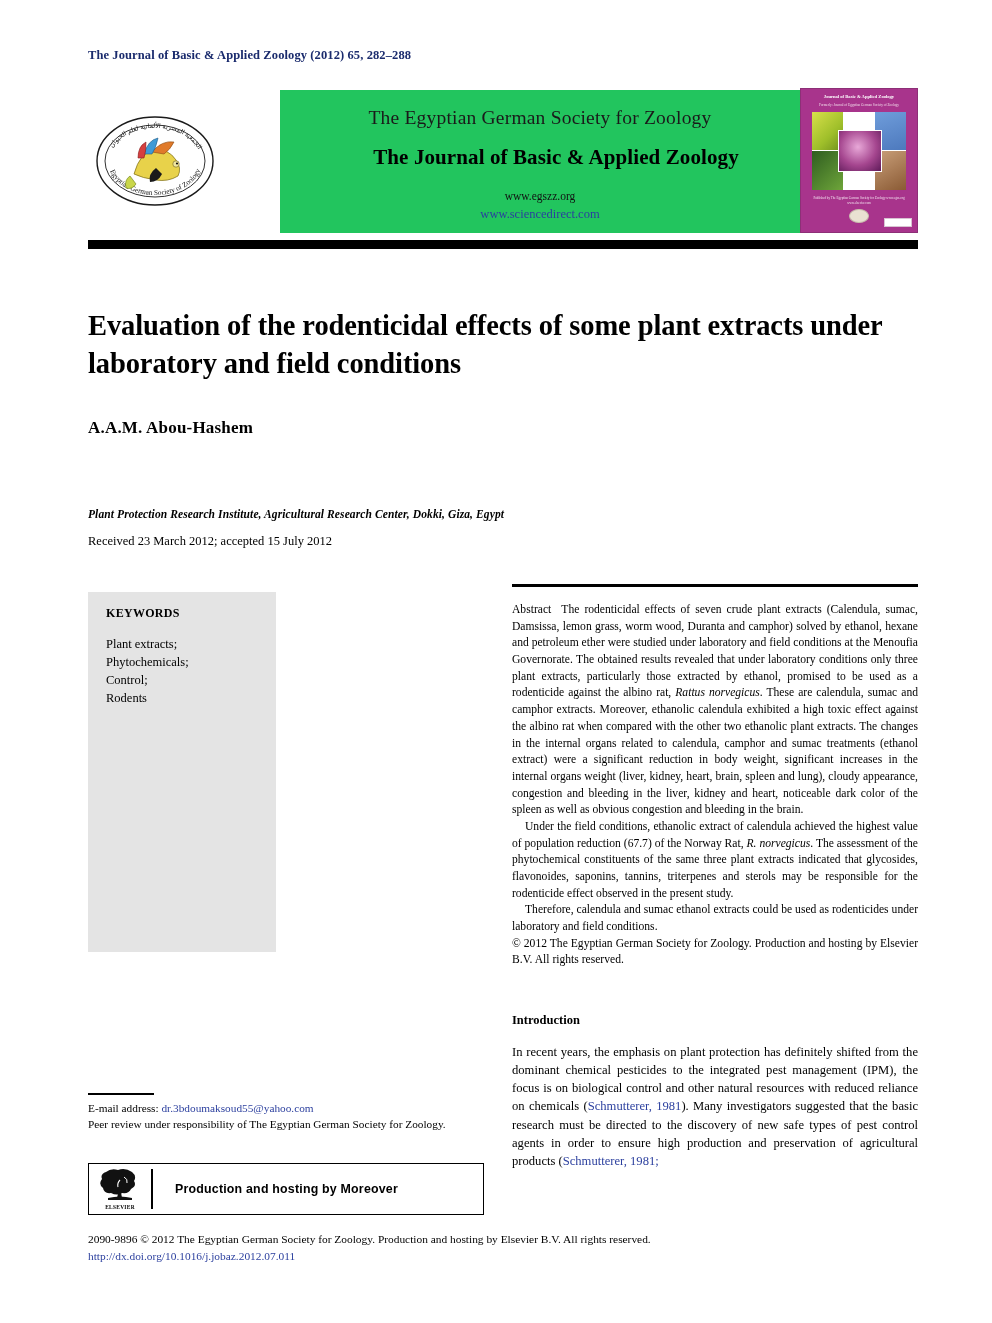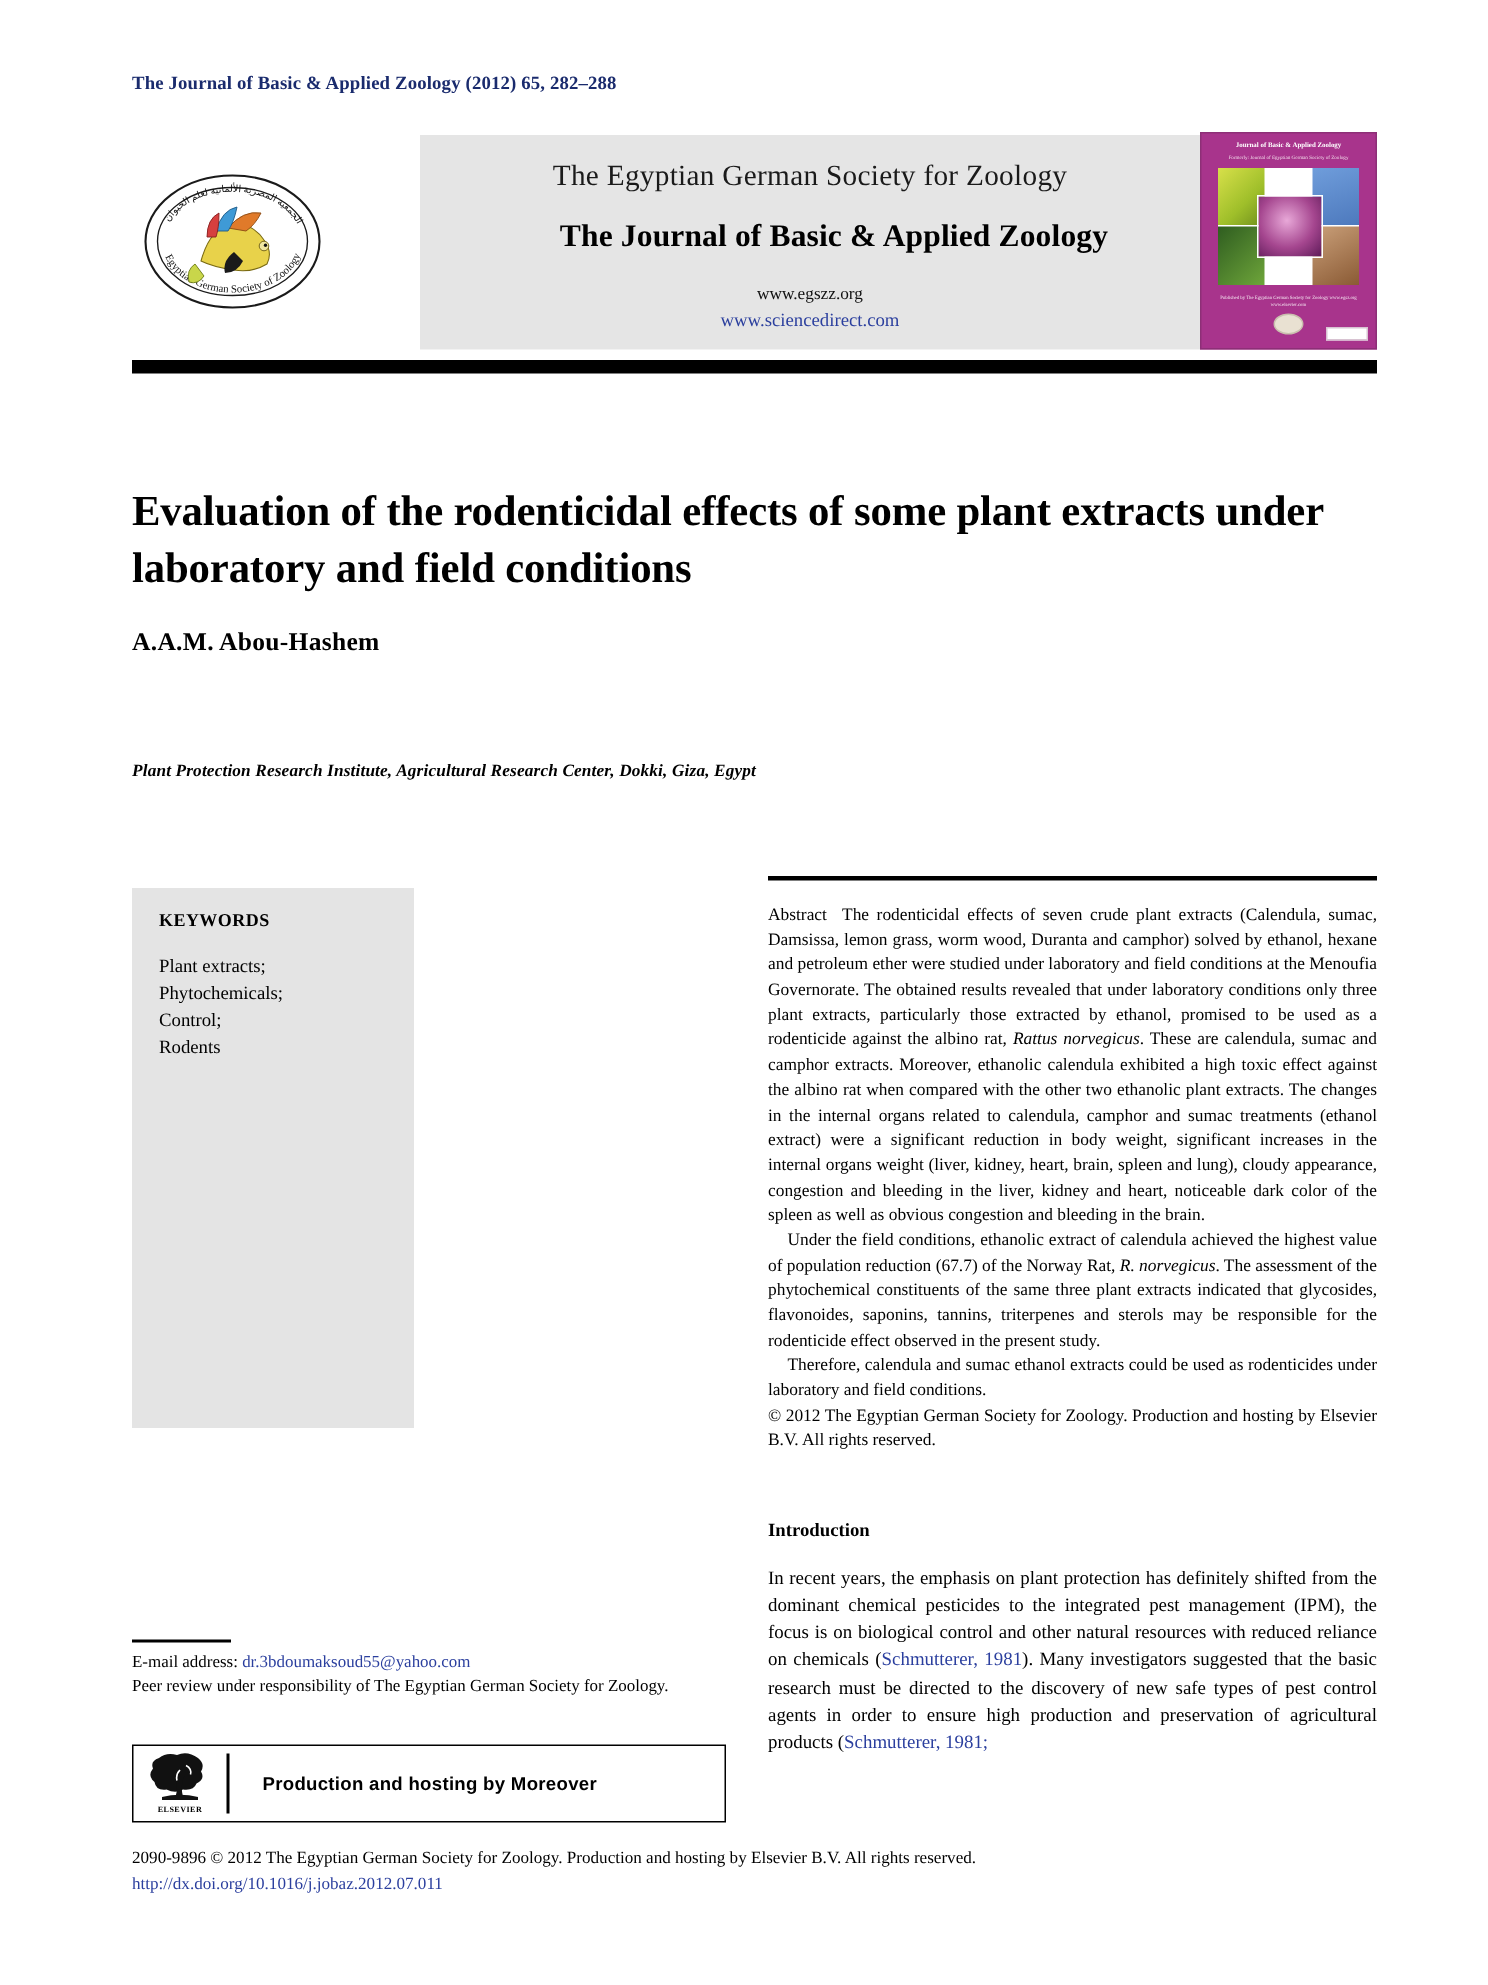--- a/index.html
+++ b/index.html
@@ -48,21 +48,21 @@
     top: 14px;
     width: 122px;
     height: 118px;
   }
   .banner {
     position: absolute;
     left: 192px;
     top: 2px;
     width: 520px;
     height: 143px;
-    background: #e5e5e5;
+    background: #22c55e;
     text-align: center;
   }
   .banner-society {
     margin-top: 17px;
     font-size: 19.5px;
     color: #1a1a1a;
     font-weight: normal;
     letter-spacing: 0.2px;
   }
   .banner-journal {
@@ -179,21 +179,21 @@
     top: 584px;
     width: 406px;
     height: 3px;
     background: #000000;
   }
 
   
   .article-title {
     position: absolute;
     left: 88px;
-    top: 304px;
+    top: 288px;
     width: 830px;
     font-size: 28.5px;
     font-weight: bold;
     line-height: 1.33;
     letter-spacing: -0.1px;
   }
   .authors {
     position: absolute;
     left: 88px;
     top: 418px;
@@ -437,20 +437,21 @@
       <div class="cover-badge"></div>
     </div>
   </div>
 
   <div class="rule-thick"></div>
 
   <h1 class="article-title">Evaluation of the rodenticidal effects of some plant extracts under laboratory and field conditions</h1>
   <div class="authors">A.A.M. Abou-Hashem</div>
   <div class="affiliation">Plant Protection Research Institute, Agricultural Research Center, Dokki, Giza, Egypt</div>
   <div class="history">
+    <div>Received 23 March 2012; accepted 15 July 2012</div>
   </div>
 
   <div class="keywords-box">
     <div class="keywords-title">KEYWORDS</div>
     <div class="keyword-item">Plant extracts;</div>
     <div class="keyword-item">Phytochemicals;</div>
     <div class="keyword-item">Control;</div>
     <div class="keyword-item">Rodents</div>
   </div>
 

